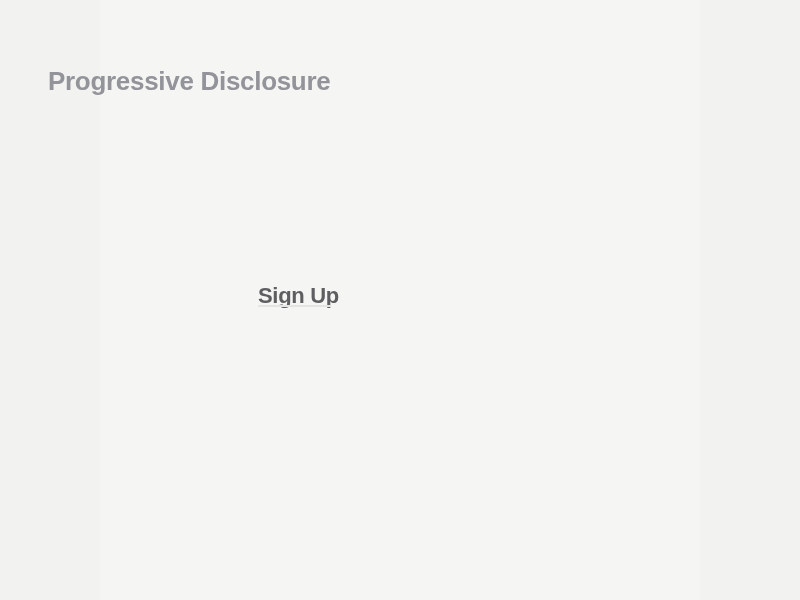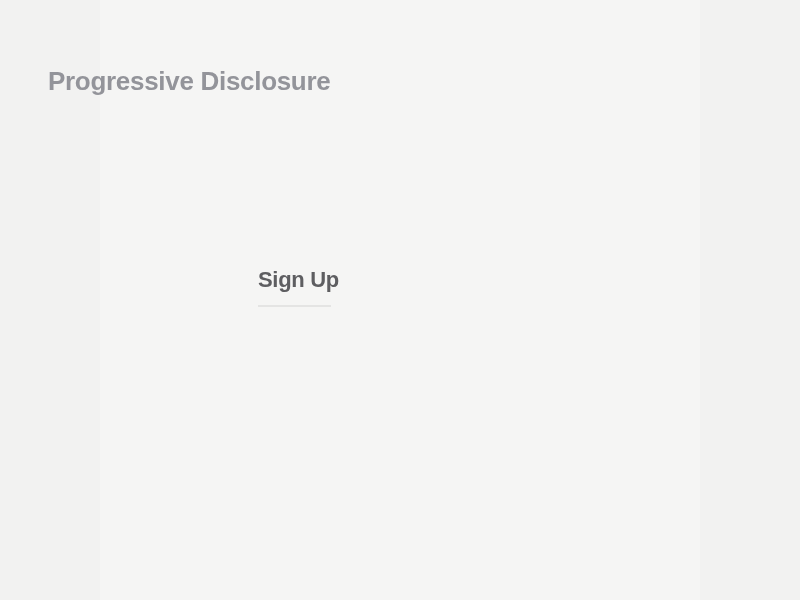--- a/index.html
+++ b/index.html
@@ -28,21 +28,21 @@
       left: 48px;
       top: 66px;
       font-size: 26px;
       font-weight: 600;
       color: #93949a;
       letter-spacing: -0.3px;
     }
     .signup-heading {
       position: absolute;
       left: 258px;
-      top: 267px;
+      top: 283px;
       font-size: 22px;
       font-weight: 600;
       color: #5e5e61;
       letter-spacing: -0.3px;
     }
     .underline {
       position: absolute;
       left: 258px;
       top: 305px;
       width: 73px;

